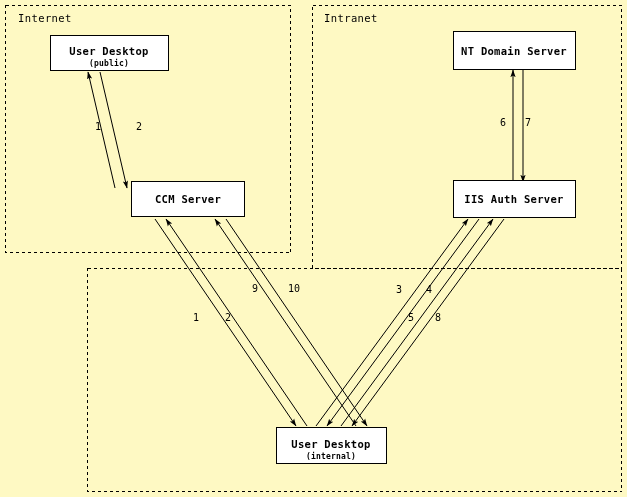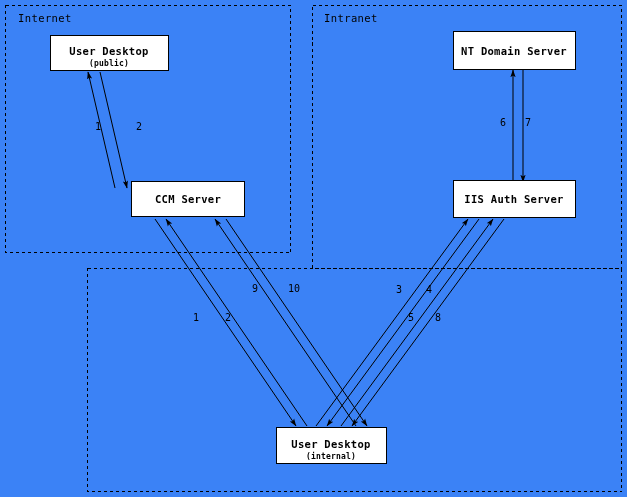--- a/index.html
+++ b/index.html
@@ -10,21 +10,21 @@
   body {
     width: 627px;
     height: 497px;
     font-family: "DejaVu Sans Mono", "Liberation Mono", monospace;
     overflow: hidden;
   }
   #diagram-root {
     position: relative;
     width: 627px;
     height: 497px;
-    background: #3b82f6;
+    background: #fef9c3;
   }
   svg#diagram-svg {
     position: absolute;
     top: 0;
     left: 0;
     width: 627px;
     height: 497px;
     display: block;
   }
   .zone-rect {

